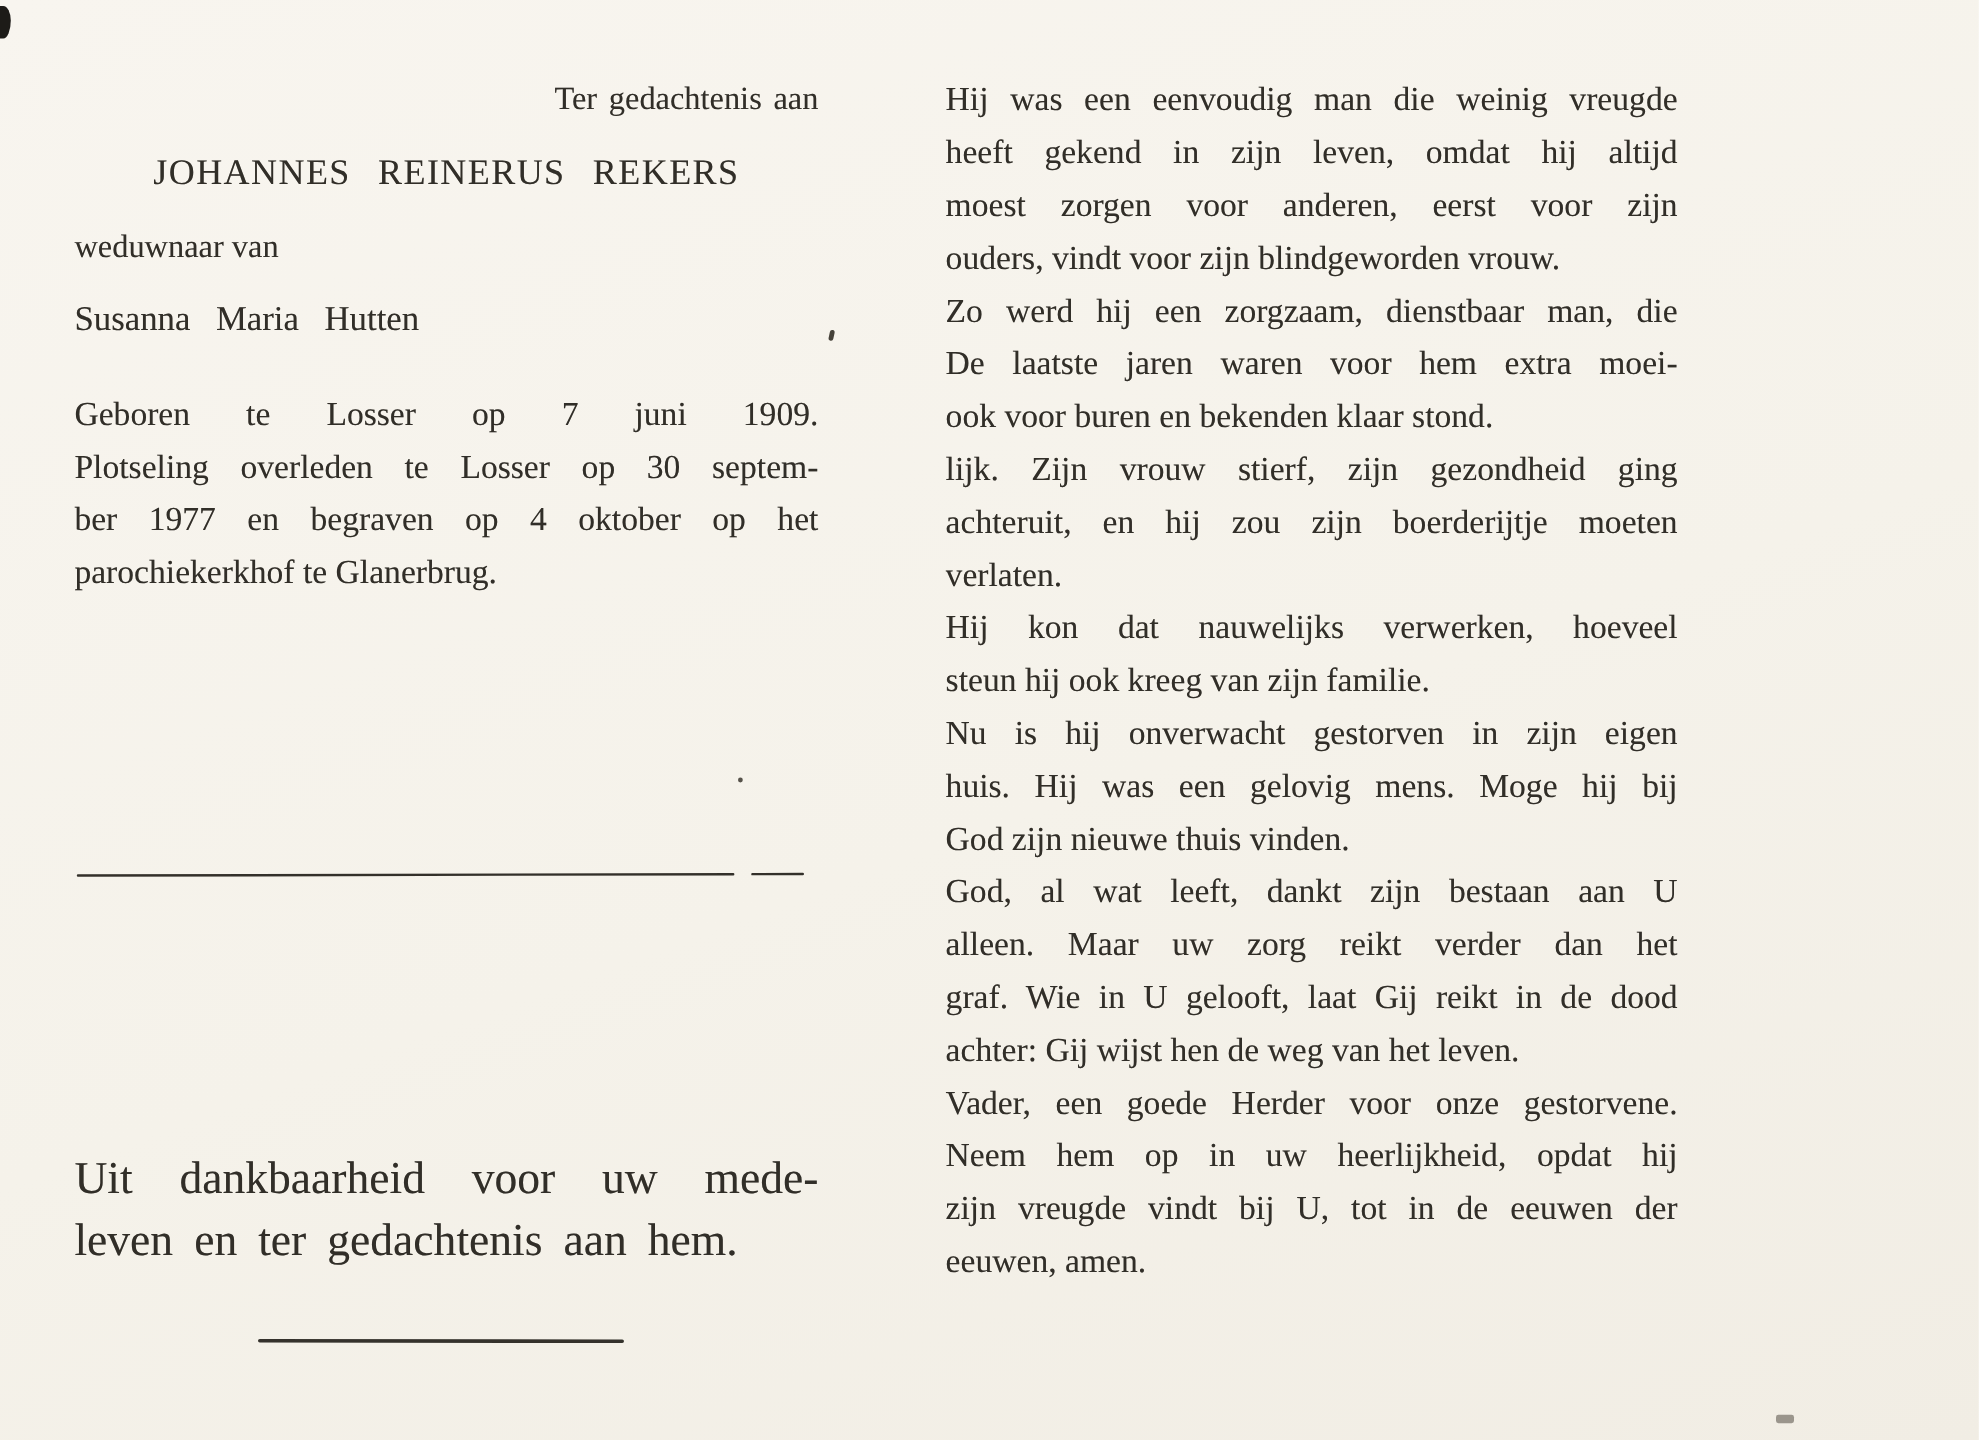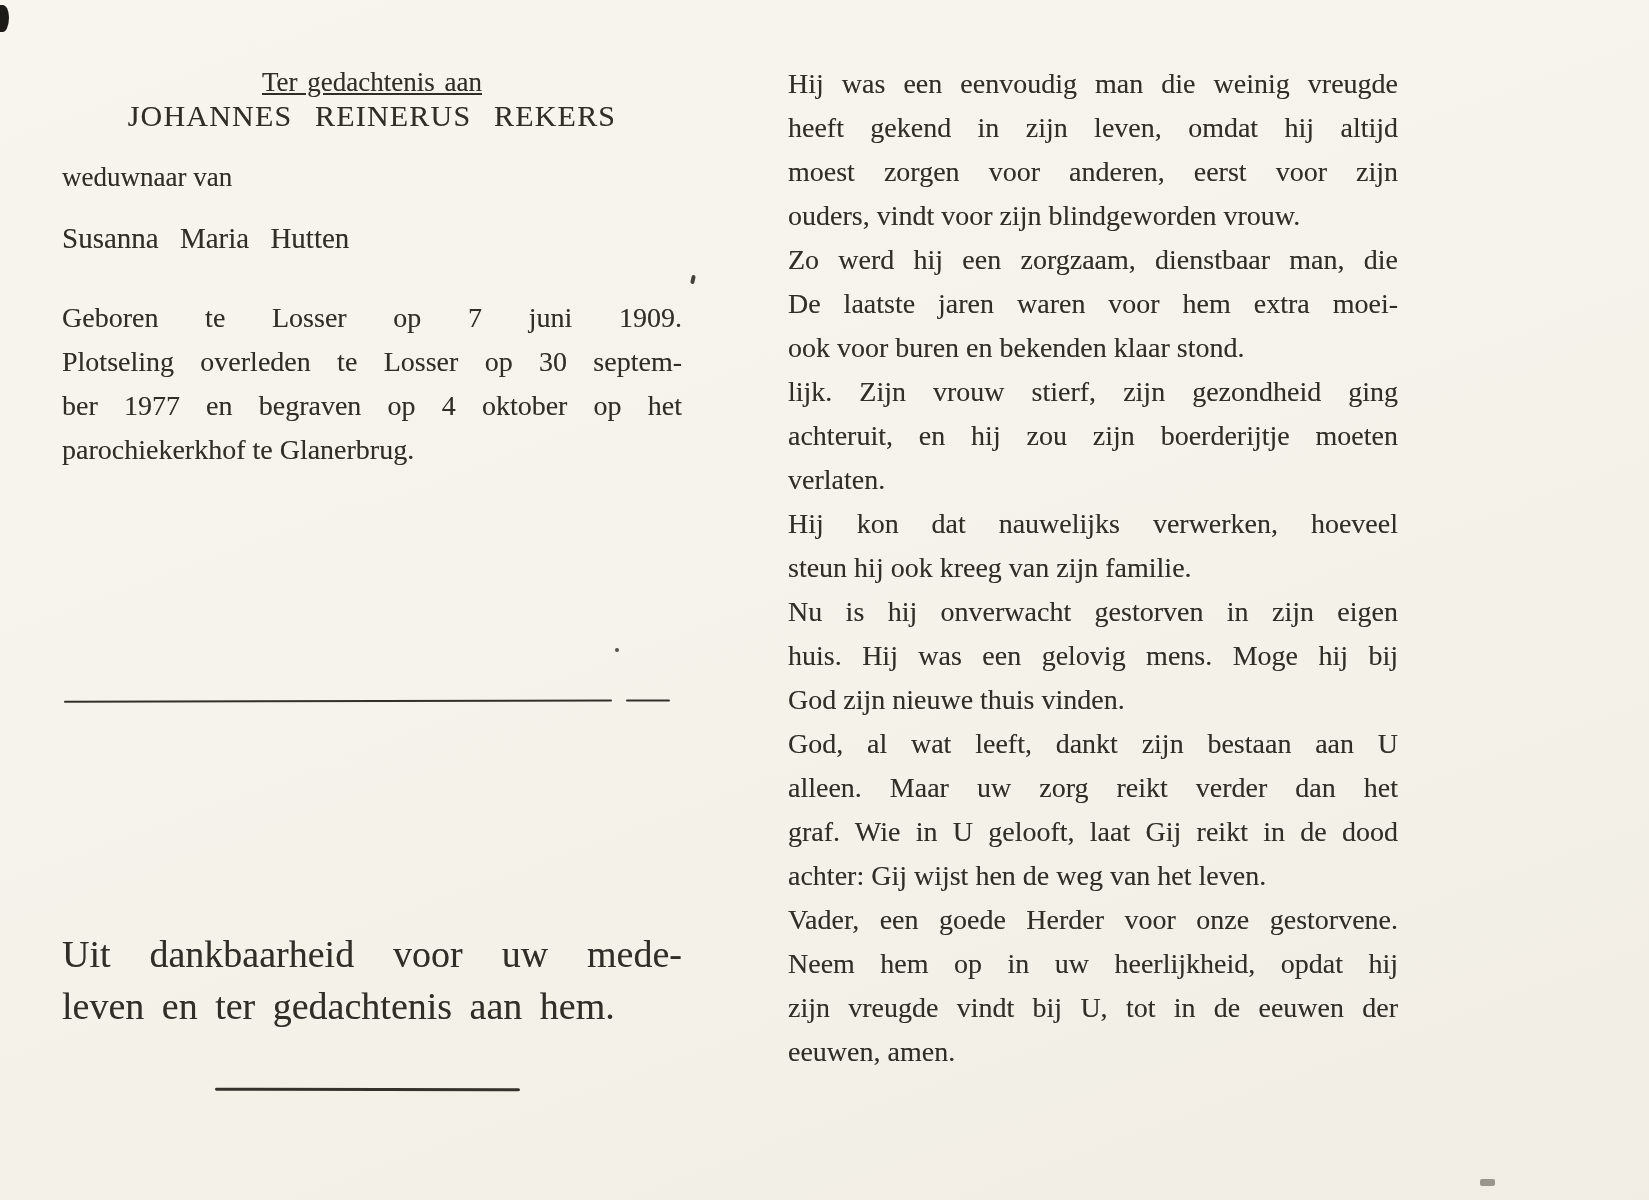--- a/index.html
+++ b/index.html
@@ -13,22 +13,22 @@
     color: var(--ink, #312e28);
     font-family: "Liberation Serif", "DejaVu Serif", serif;
     text-shadow: 0 0 0.5px rgba(45, 42, 36, 0.35);
   }
 
   .col { position: absolute; top: 58px; }
   .left-col  { left: 62px;  width: 620px; }
   .right-col { left: 788px; width: 610px; }
 
   
-  .intro    { margin-top: 8px;  text-align: center; font-size: 27px; line-height: 32px; word-spacing: 3px; text-decoration: underline; }
-  .name     { text-align: center; font-size: 30px; line-height: 36px; letter-spacing: 1.2px; word-spacing: 14px; }
+  .intro    { margin-top: 8px;  text-align: right; font-size: 27px; line-height: 32px; word-spacing: 3px; }
+  .name     { margin-top: 28px; text-align: center; font-size: 30px; line-height: 36px; letter-spacing: 1.2px; word-spacing: 14px; }
   .relation { margin-top: 27px; text-align: left; font-size: 27px; line-height: 32px; }
   .spouse   { margin-top: 28px; text-align: left; font-size: 29px; line-height: 35px; word-spacing: 14px; }
 
   
   .jline   { text-align: justify; text-align-last: justify; height: 44px; overflow: hidden; }
   .endline { text-align-last: left; }
 
   .bio { margin-top: 40px; font-size: 28px; line-height: 44px; }
 
   .body-text { padding-top: 4px; font-size: 28px; line-height: 44px; }

